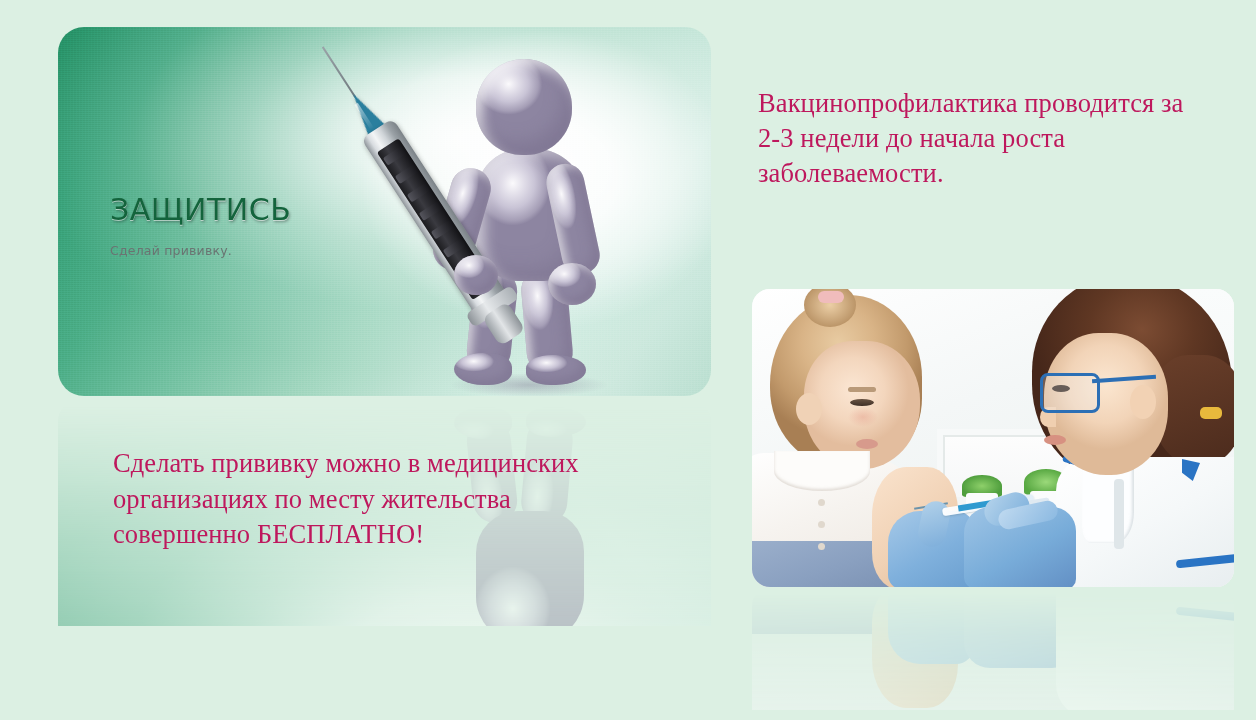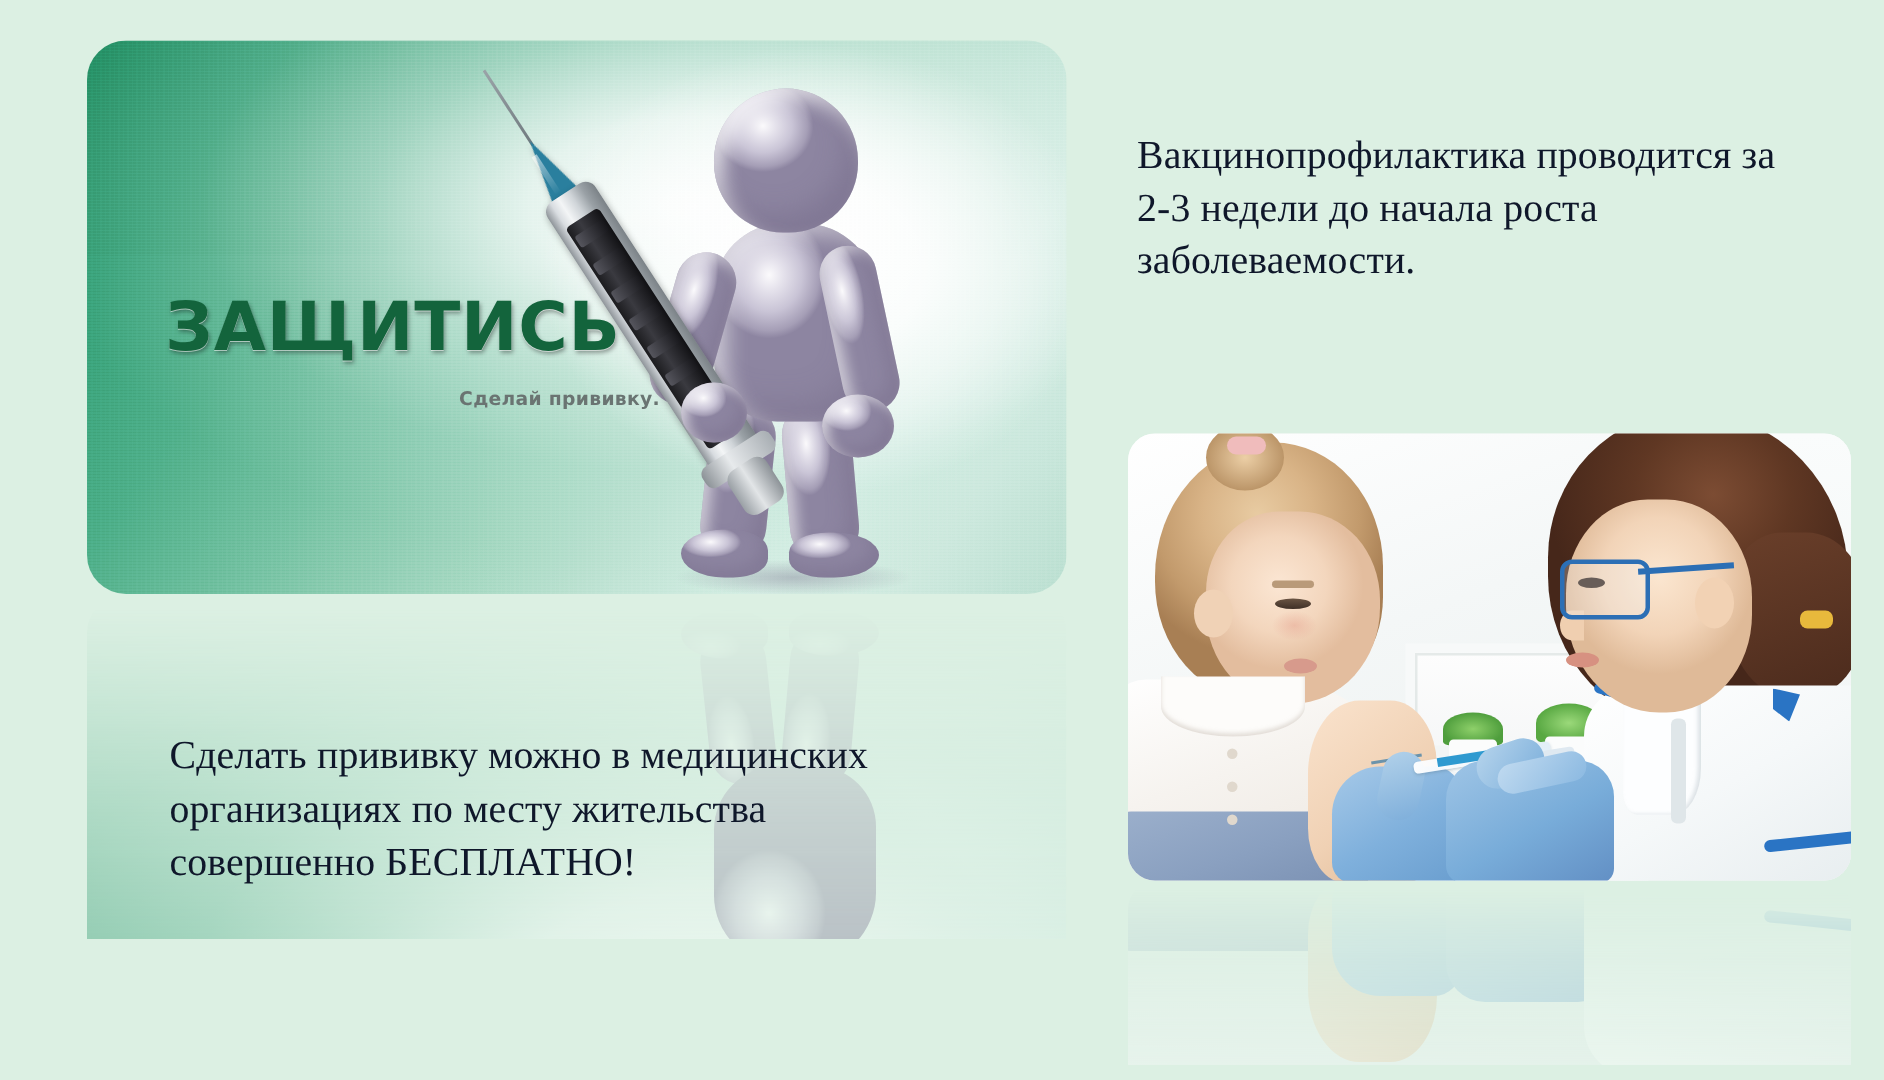--- a/index.html
+++ b/index.html
@@ -18,21 +18,21 @@
     position: relative;
     width: 1256px;
     height: 720px;
     background: #dcf0e3;
     overflow: hidden;
   }
 
   
   .text-block {
     position: absolute;
-    color: #0f172a;
+    color: #be185d;
     font-family: "Liberation Serif", "DejaVu Serif", serif;
     font-weight: 400;
     white-space: pre-line;
     z-index: 40;
   }
 
   #text-right {
     left: 758px;
     top: 86px;
     width: 440px;
@@ -41,21 +41,20 @@
     letter-spacing: 0.1px;
   }
 
   #text-left {
     left: 113px;
     top: 446px;
     width: 540px;
     font-size: 26.5px;
     line-height: 1.345;
     letter-spacing: 0.1px;
-    margin-top: 40px;
   }
 
   
   #poster-wrap {
     position: absolute;
     left: 58px;
     top: 27px;
     width: 653px;
     height: 369px;
     z-index: 20;
@@ -113,22 +112,22 @@
   
   #poster-copy {
     position: absolute;
     left: 52px;
     top: 168px;
     width: 330px;
     z-index: 6;
     font-family: "DejaVu Sans", "Liberation Sans", sans-serif;
   }
   #headline-main {
-    font-size: 45px;
-    font-weight: 700;
+    font-size: 30px;
+    font-weight: 400;
     letter-spacing: 0.5px;
     color: #13643c;
     line-height: 1;
     text-shadow:
       0 1px 0 rgba(255,255,255,0.55),
       1px 2px 3px rgba(0,0,0,0.35);
   }
   #headline-sub {
     margin-top: 6px;
     text-align: right;
@@ -143,23 +142,23 @@
   }
   #headline-sub .sub-big {
     font-size: 33px;
     font-weight: 700;
     letter-spacing: 0.5px;
     color: #d3201d;
     text-shadow: 1px 2px 3px rgba(0,0,0,0.32);
   }
   #headline-tag {
     margin-top: 18px;
-    text-align: right;
+    text-align: left;
     font-size: 12.5px;
-    font-weight: 700;
+    font-weight: 400;
     color: #6a7472;
     letter-spacing: 0.2px;
   }
 
   
   #figure {
     position: absolute;
     left: 300px;
     top: 10px;
     width: 360px;

